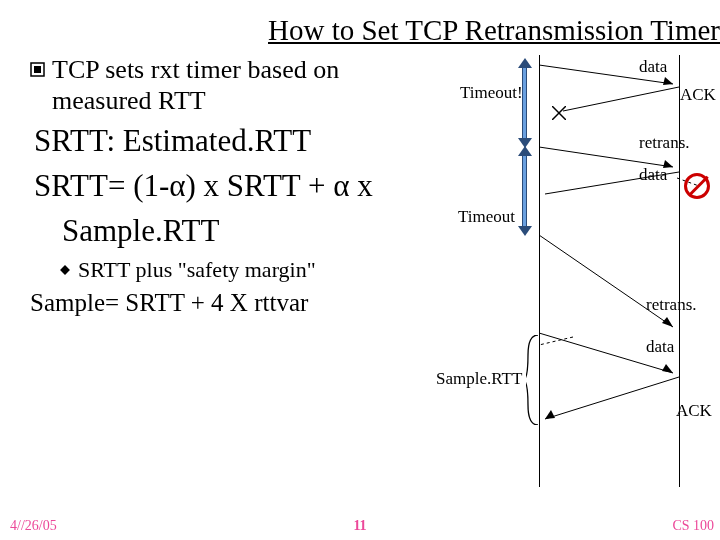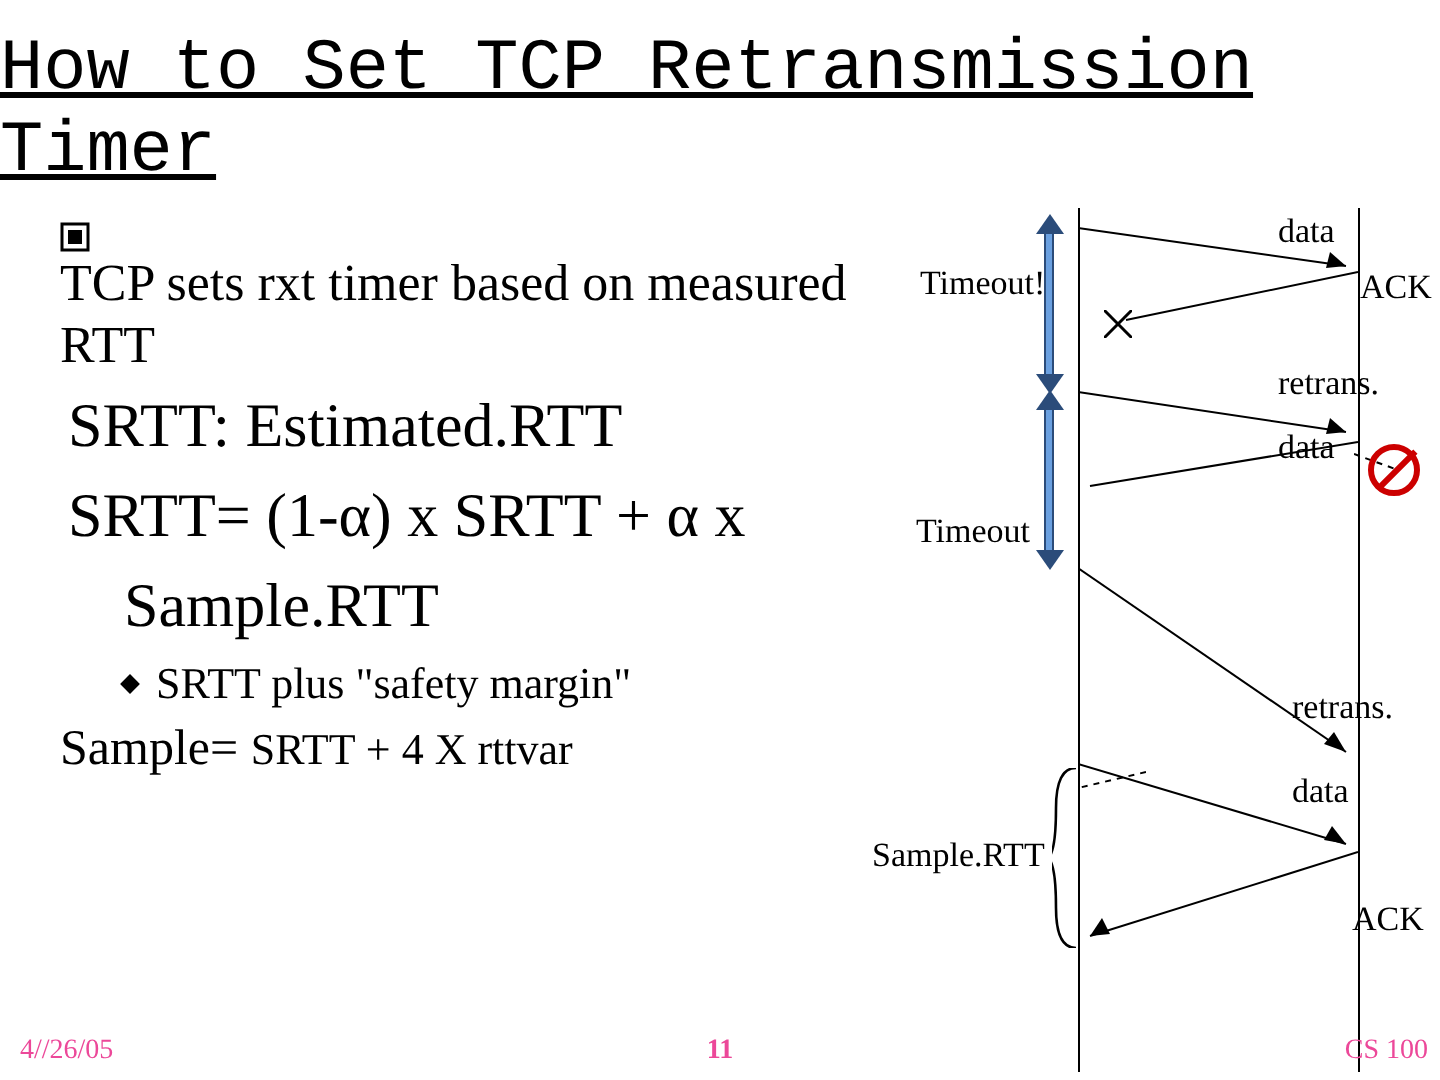--- a/index.html
+++ b/index.html
@@ -3,42 +3,42 @@
 <meta charset="utf-8">
 <style>
   * { box-sizing: border-box; margin: 0; padding: 0; }
   body {
     width: 720px; height: 540px;
     font-family: "Times New Roman", Times, serif;
     color: #000; background: #fff;
     position: relative; overflow: hidden;
   }
   .title {
-    text-align: left;
-    font-size: 36px;
+    text-align: right;
+    font-size: 29px;
     text-decoration: underline;
-    padding-top: 14px; padding-bottom: 8px; font-family: Liberation Mono, monospace;
+    padding-top: 14px; padding-bottom: 8px;
   }
   .content { position: relative; width: 100%; height: calc(100% - 90px); }
   .leftcol { position: absolute; left: 30px; top: 0; width: 410px; }
-  .bullet-r { display: flex; align-items: flex-start; margin-bottom: 6px; flex-direction: column; }
+  .bullet-r { display: flex; align-items: flex-start; margin-bottom: 6px; }
   .bullet-r .mk {
     width: 16px; height: 16px; flex: 0 0 16px;
     margin-top: 7px; margin-right: 6px;
     display: inline-block; position: relative;
   }
   .bullet-r .mk svg { position: absolute; top:0; left:0; }
   .bullet-r .txt { font-size: 26px; line-height: 1.18; }
   .sub { font-size: 31px; line-height: 1.25; margin: 6px 0 6px 4px; }
   .indent { padding-left: 28px; }
   .bullet-v { display: flex; align-items: flex-start; margin: 4px 0 4px 28px; }
   .bullet-v .mk2 { width: 14px; height: 14px; flex:0 0 14px; margin-top:6px; margin-right:6px; }
   .bullet-v .txt2 { font-size: 22px; }
   .eqline { font-size: 25px; margin-top: 6px; }
-  .eqline .sm { font-size: 22px; }
+  .eqline .sm { font-size: 25px; }
 
   .diagram { position: absolute; left: 444px; top: 0; width: 268px; height: 440px; }
 
   .footer {
     position: absolute; left: 0; bottom: 6px; width: 100%; height: 22px;
     font-size: 14px; color: #ec4899;
   }
   .fdate { position: absolute; left: 10px; bottom: 0; }
   .fpage { position: absolute; left: 50%; transform: translateX(-50%); bottom: 0; font-weight: bold; }
   .fcode { position: absolute; right: 6px; bottom: 0; }

